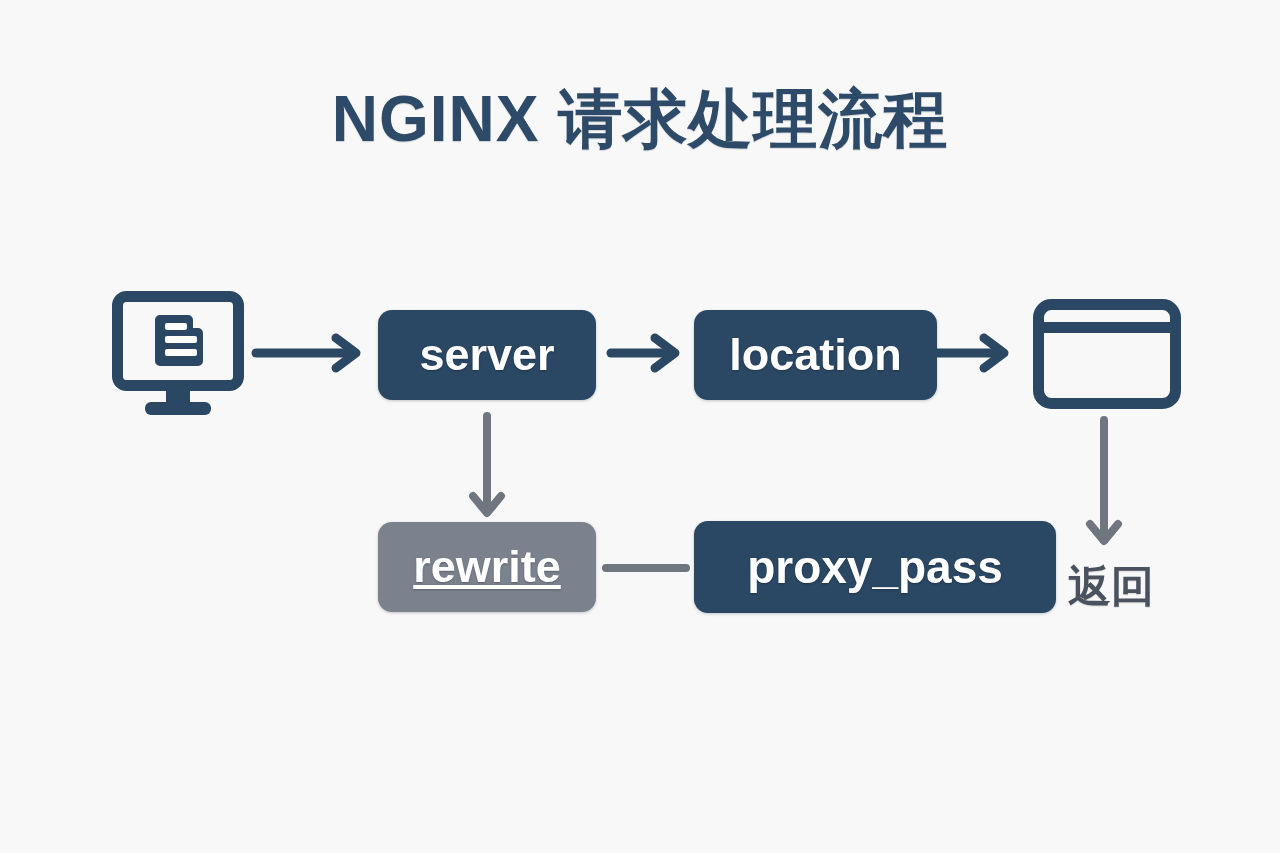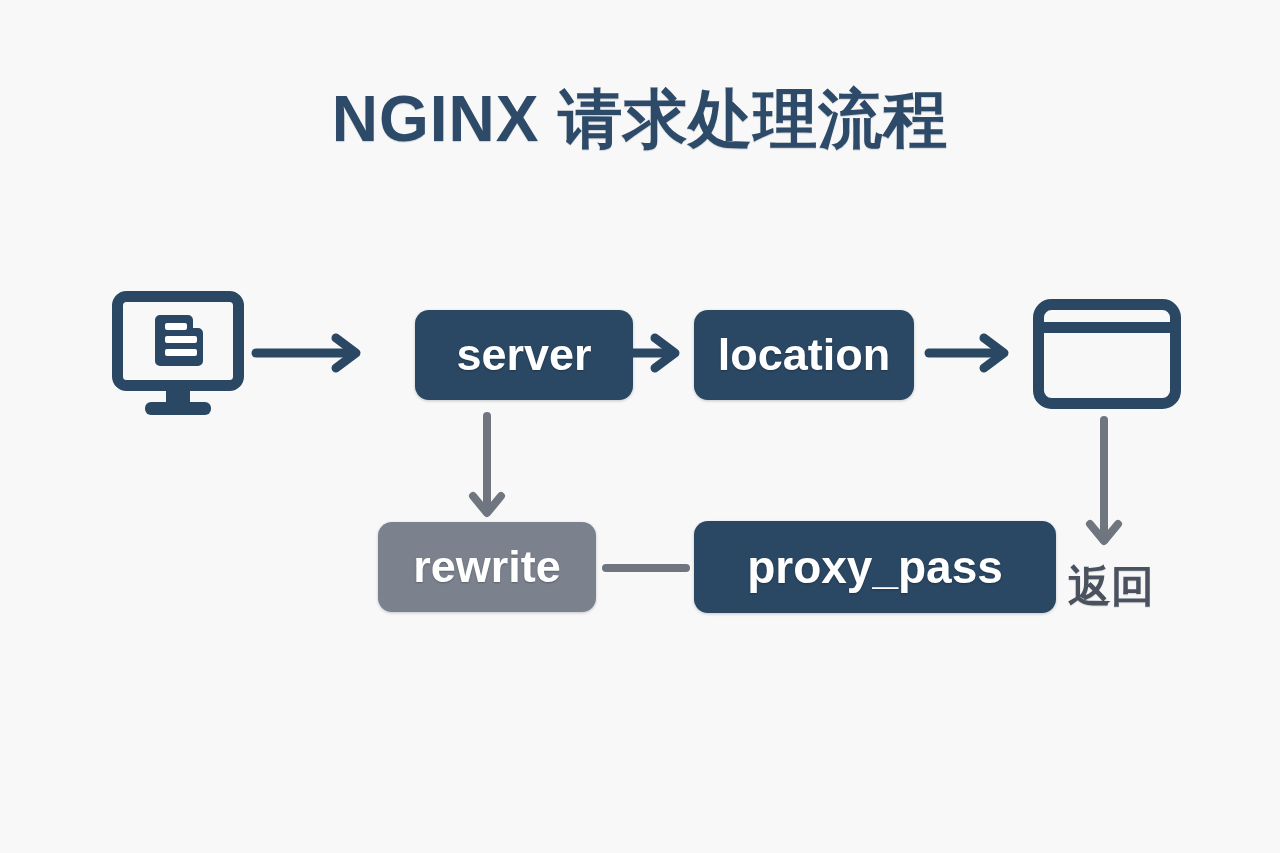--- a/index.html
+++ b/index.html
@@ -18,24 +18,24 @@
     text-shadow:0 1px 1px rgba(20,40,60,.18);
   }
 
   .node{
     position:absolute;display:flex;align-items:center;justify-content:center;
     border-radius:14px;color:var(--box-text,#fff);font-weight:700;
     box-shadow:0 1px 3px rgba(30,45,60,.25);
   }
   .node span{text-shadow:0 1px 2px rgba(0,0,0,.25);}
   .node.dark{background:var(--primary,#2a4763);}
-  .node.gray{background:var(--muted-gray,#7b828d);}
+  .node.gray{background:var(--muted-gray,#7b828d);text-decoration:underline;}
 
-  .node-server   {left:378px;top:310px;width:218px;height:90px;font-size:45px;margin-left:37px;}
-  .node-location {left:694px;top:310px;width:220px;height:90px;font-size:45px;}
+  .node-server   {left:378px;top:310px;width:218px;height:90px;font-size:45px;}
+  .node-location {left:694px;top:310px;width:243px;height:90px;font-size:45px;}
   .node-rewrite  {left:378px;top:522px;width:218px;height:90px;font-size:45px;}
   .node-proxy    {left:694px;top:521px;width:362px;height:92px;font-size:46px;}
 
   svg{position:absolute;overflow:visible;}
   .stroke-dark{stroke:var(--primary,#2a4763);}
   .stroke-gray{stroke:var(--arrow-gray,#6f7680);}
   .fill-dark{fill:var(--primary,#2a4763);}
 
   .icon-monitor{left:112px;top:291px;}
   .icon-browser{left:1033px;top:299px;}

